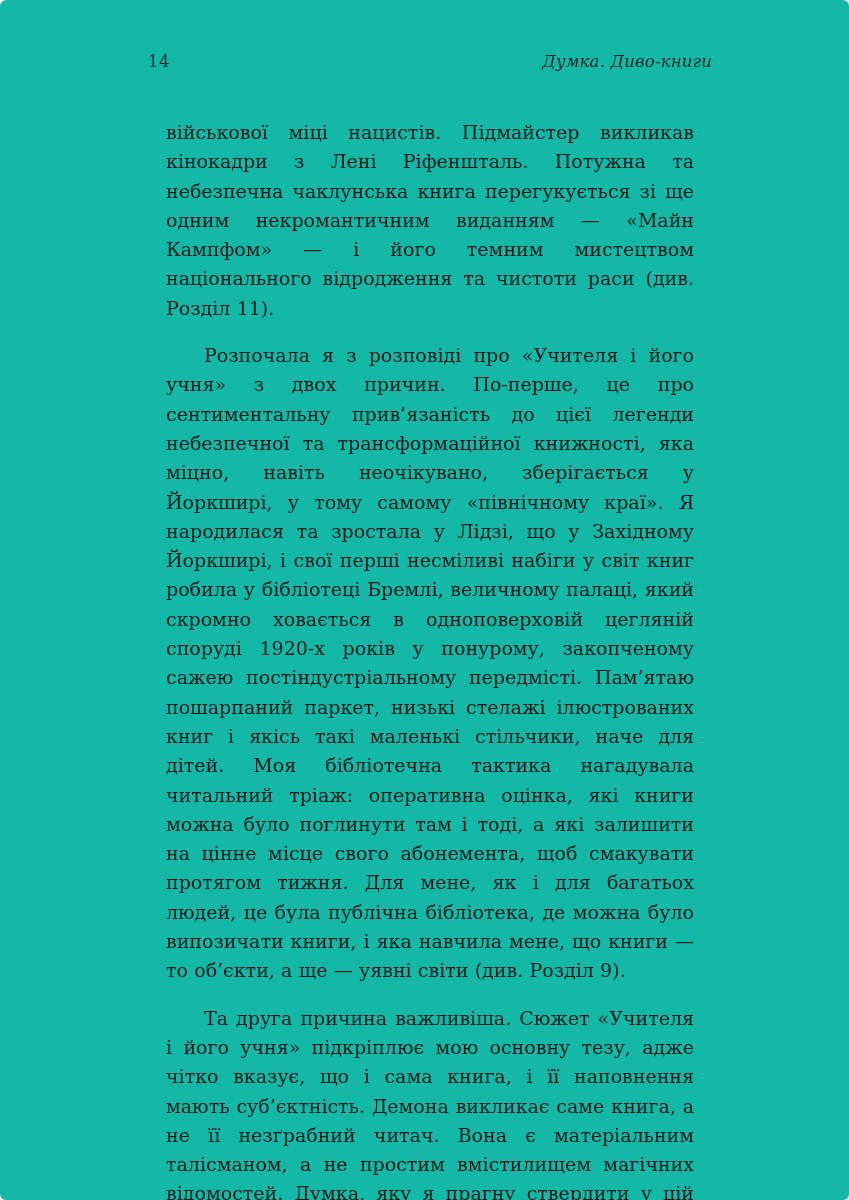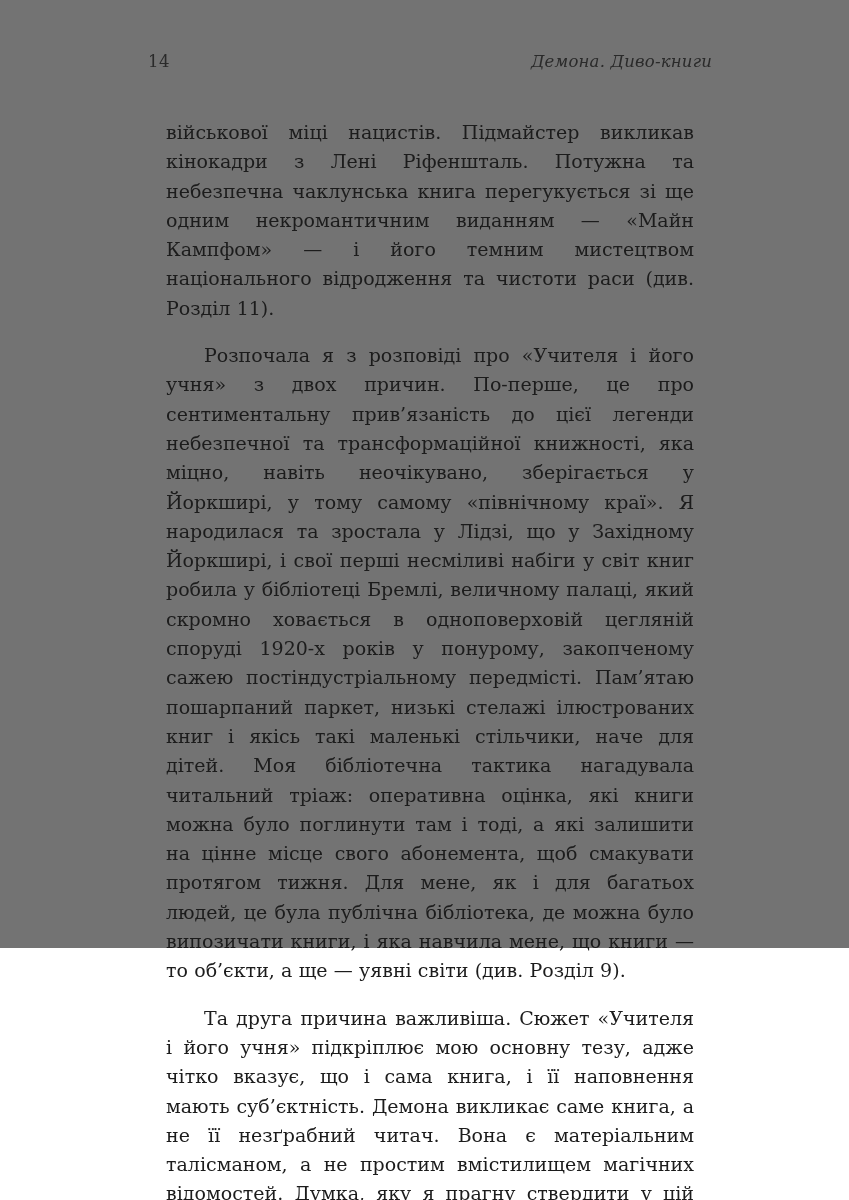--- a/index.html
+++ b/index.html
@@ -13,23 +13,24 @@
     position: relative;
     font-family: "DejaVu Serif", "Liberation Serif", serif;
     color: #1c1c1c;
     -webkit-font-smoothing: antialiased;
   }
   .page {
     position: absolute;
     top: 0;
     left: 0;
     width: 849px;
-    height: 948px;
-    background: #737373;
+    height: 1200px;
+    background: #14b8a6;
     box-sizing: border-box;
+    border-radius: 6px;
   }
   .running-head {
     position: absolute;
     top: 52px;
     left: 148px;
     width: 564px;
     display: flex;
     justify-content: space-between;
     align-items: baseline;
     font-size: 16.5px;
@@ -63,21 +64,21 @@
     text-indent: 0;
   }
 </style>
 </head>
 <body>
 
 <div class="page">
 
   <header class="running-head">
     <span class="pagenum">14</span>
-    <span class="running-title">Демона. Диво-книги</span>
+    <span class="running-title">Думка. Диво-книги</span>
   </header>
 
   <main class="text-block" lang="uk">
     <p class="para no-indent">військової міці нацистів. Підмайстер викликав кінокадри з Лені Ріфеншталь. Потужна та небезпечна чаклунська книга перегукується зі ще одним некромантичним виданням — «Майн Кампфом» — і його темним мистецтвом національного відродження та чистоти раси (див. Розділ 11).</p>
     <p class="para">Розпочала я з розповіді про «Учителя і його учня» з двох причин. По-перше, це про сентиментальну прив’язаність до цієї легенди небезпечної та трансформаційної книжності, яка міцно, навіть неочікувано, зберігається у Йоркширі, у тому самому «північному краї». Я народилася та зростала у Лідзі, що у Західному Йоркширі, і свої перші несміливі набіги у світ книг робила у бібліотеці Бремлі, величному палаці, який скромно ховається в одноповерховій цегляній споруді 1920-х років у понурому, закопченому сажею постіндустріальному передмісті. Пам’ятаю пошарпаний паркет, низькі стелажі ілюстрованих книг і якісь такі маленькі стільчики, наче для дітей. Моя бібліотечна тактика нагадувала читальний тріаж: оперативна оцінка, які книги можна було поглинути там і тоді, а які залишити на цінне місце свого абонемента, щоб смакувати протягом тижня. Для мене, як і для багатьох людей, це була публічна бібліотека, де можна було випозичати книги, і яка навчила мене, що книги — то об’єкти, а ще — уявні світи (див. Розділ 9).</p>
     <p class="para">Та друга причина важливіша. Сюжет «Учителя і його учня» підкріплює мою основну тезу, адже чітко вказує, що і сама книга, і її наповнення мають суб’єктність. Демона викликає саме книга, а не її незґрабний читач. Вона є матеріальним талісманом, а не простим вмістилищем магічних відомостей. Думка, яку я прагну ствердити у цій книзі, звучить так: те, що очевидно поверхове в зображенні та розумінні книг магічних заклинань, насправді стосується усіх книг. Усі книги — то магія. Усі книги мають суб’єктність і силу в реальному світі, силу викликати</p>
   </main>
 
 </div>
 

